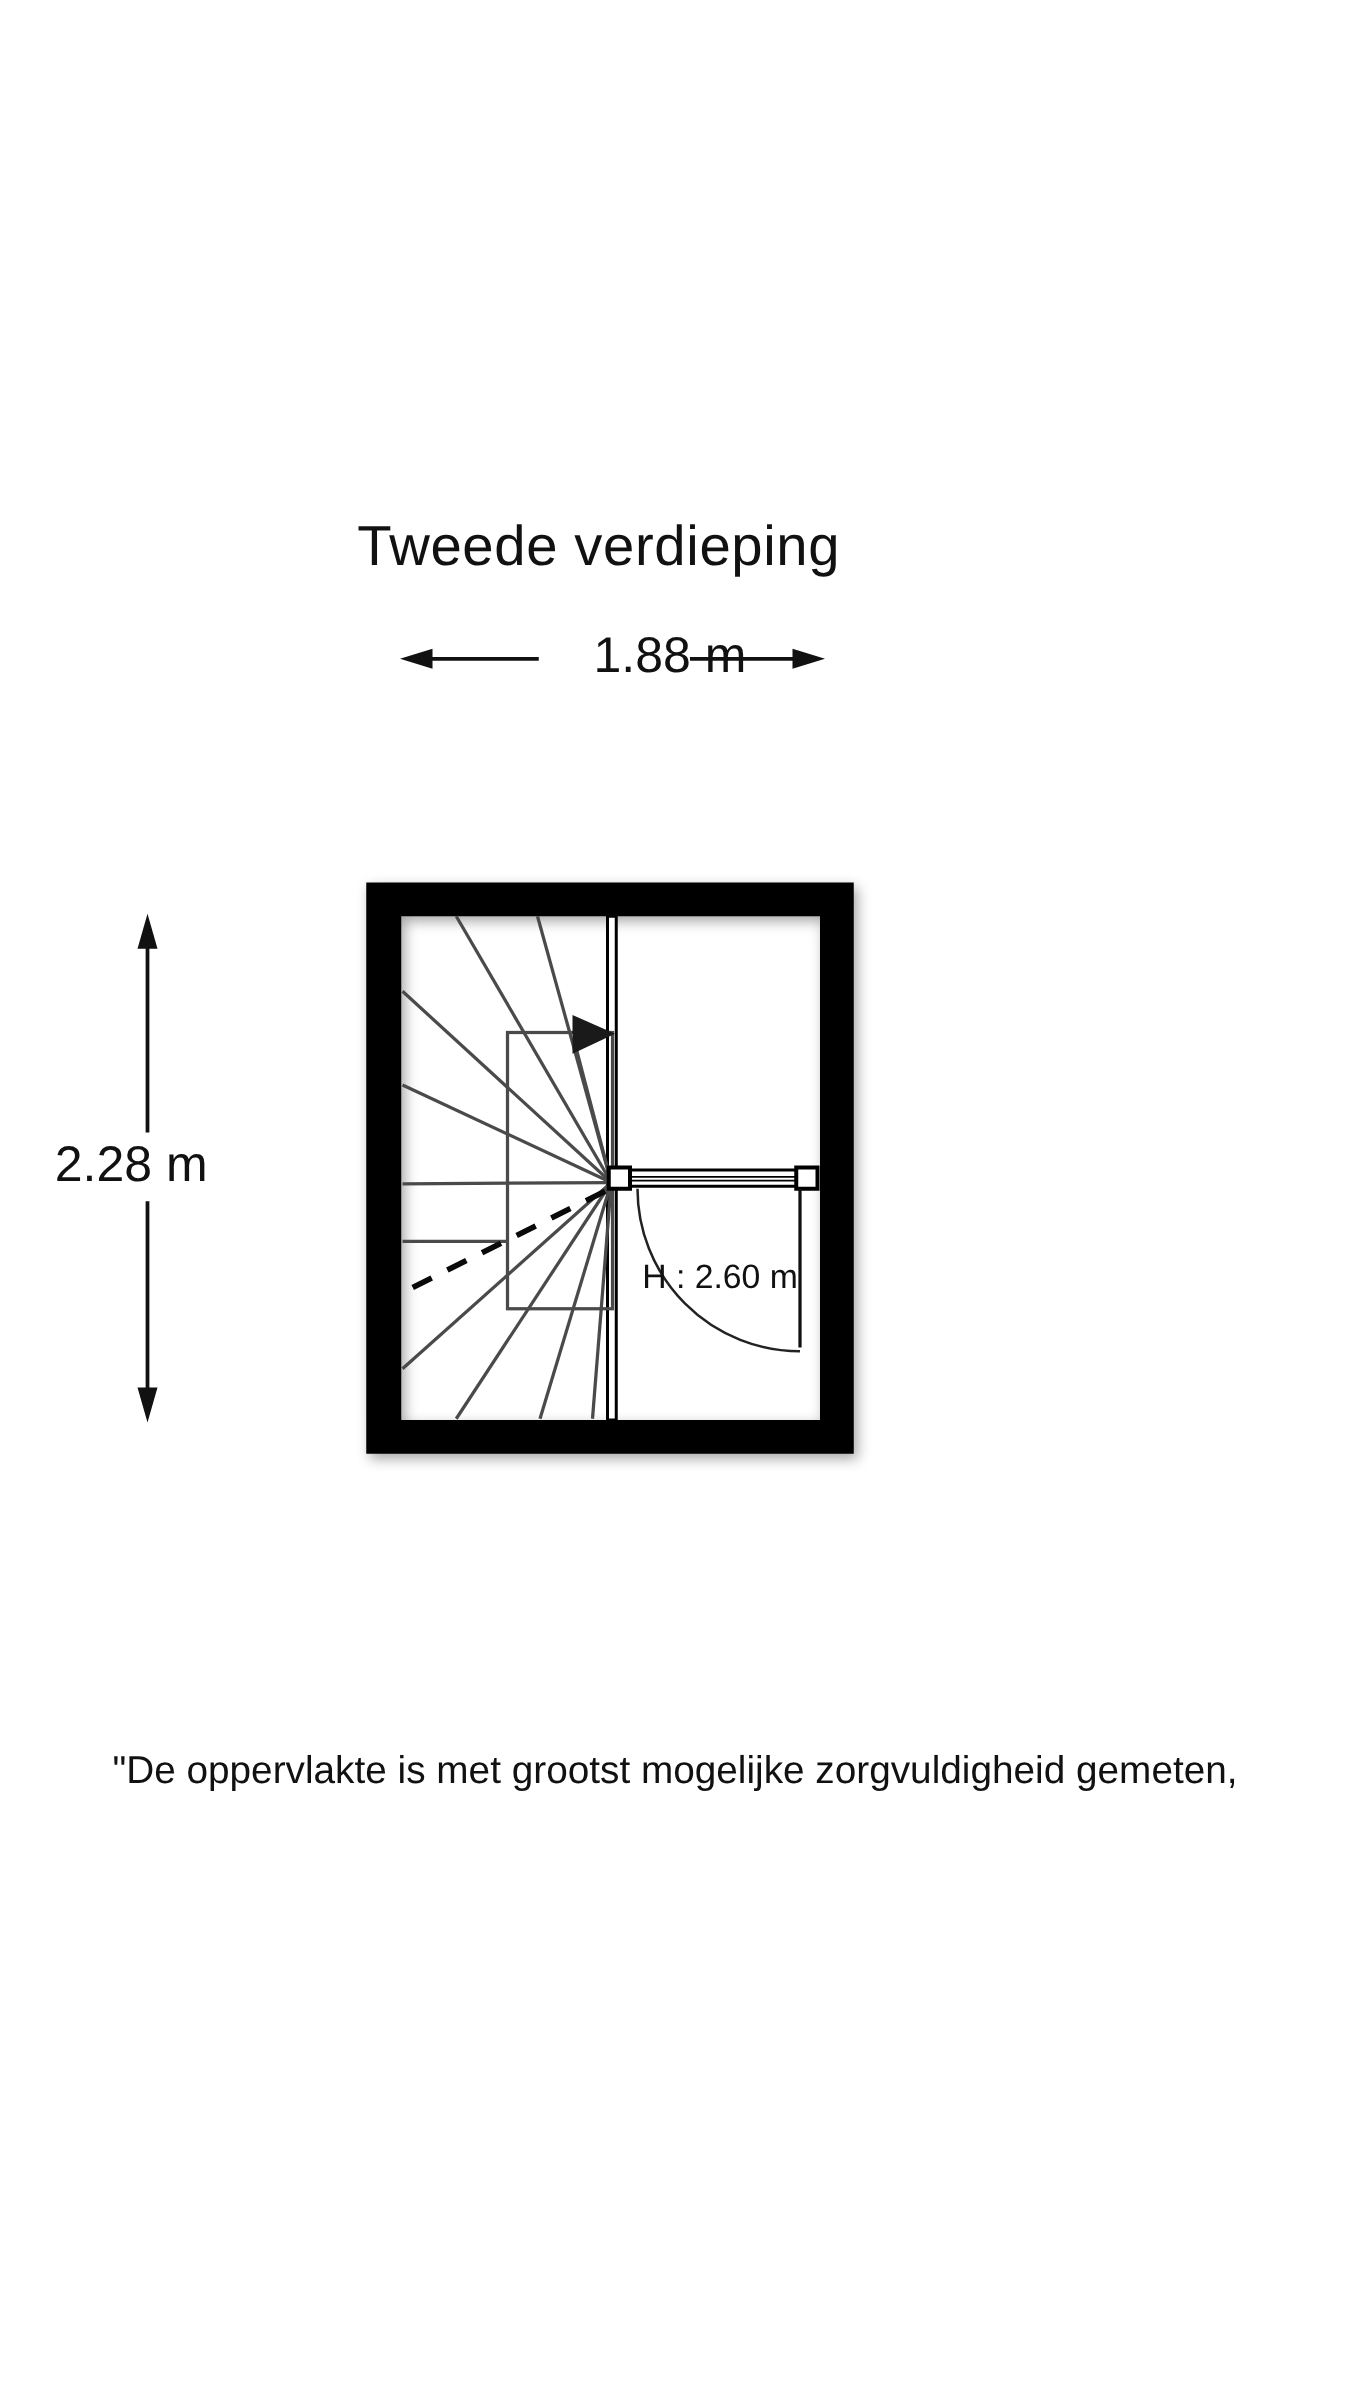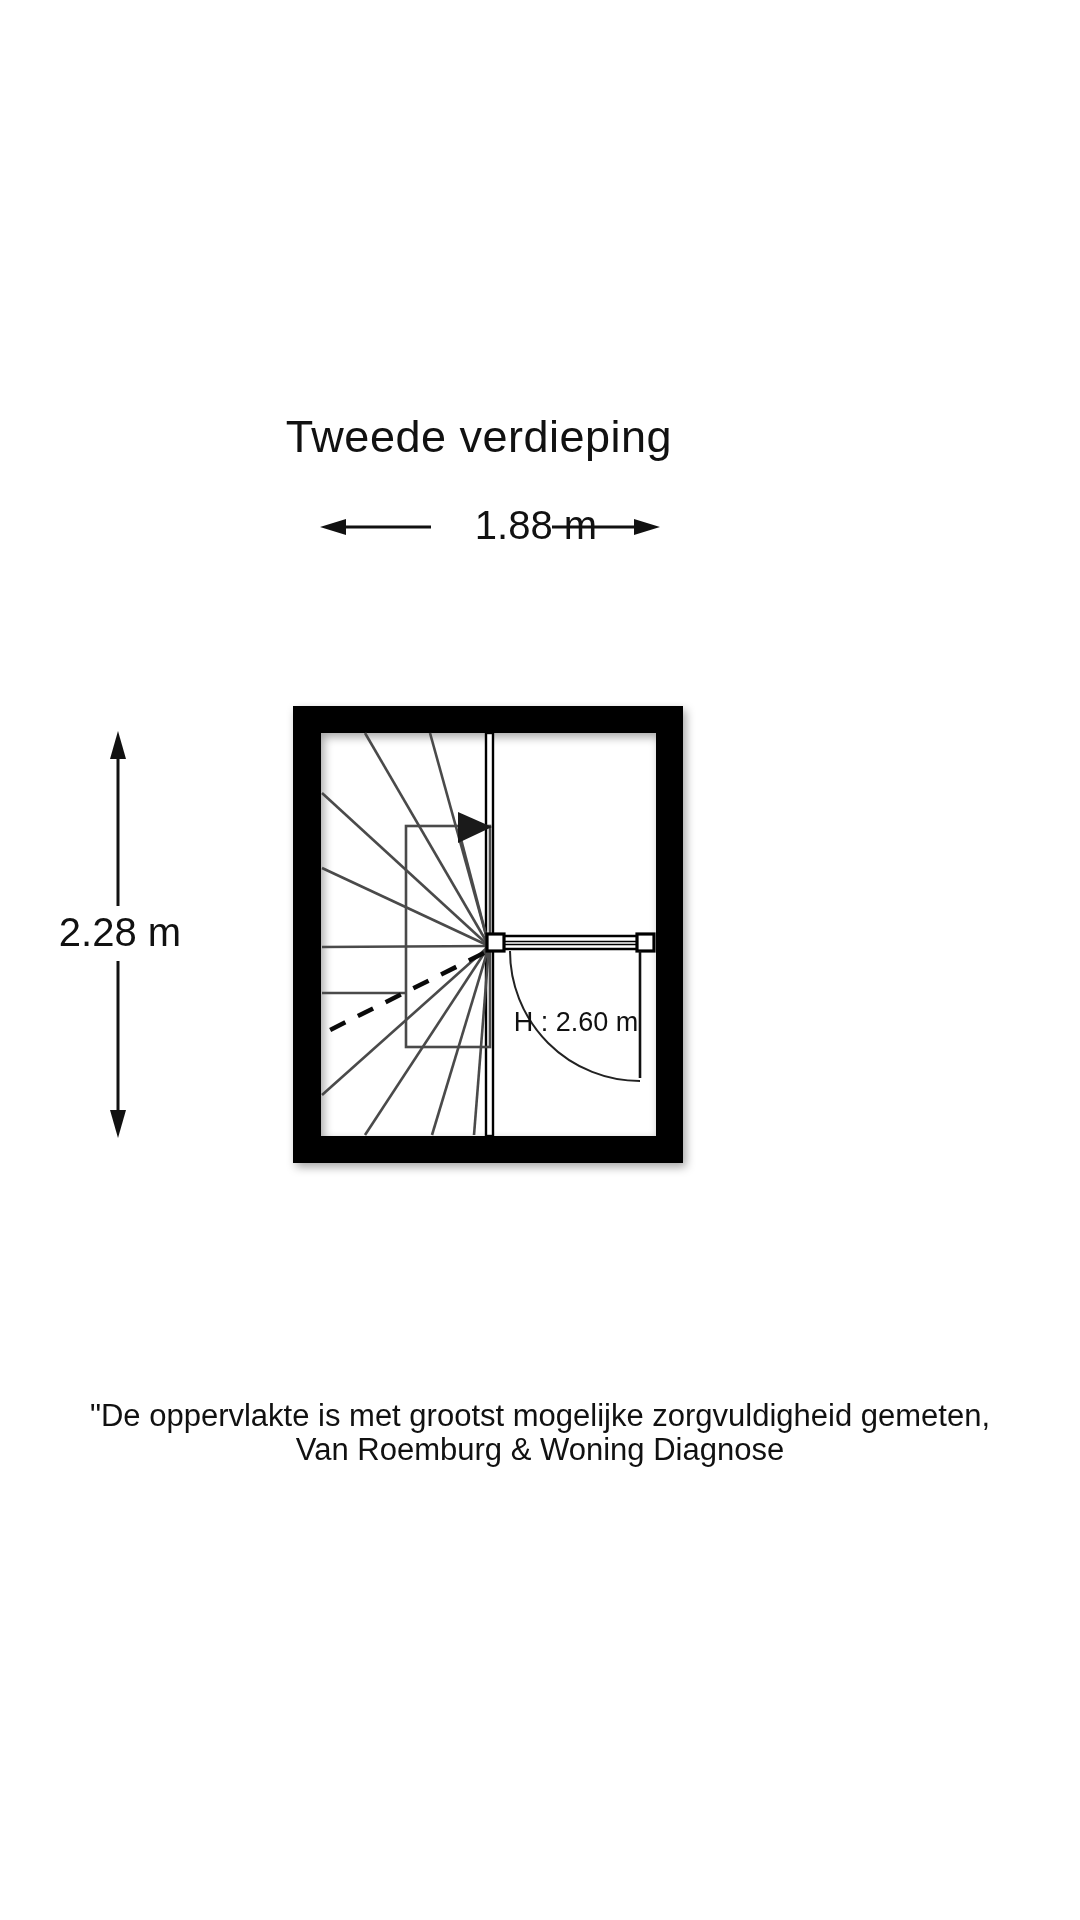--- a/index.html
+++ b/index.html
@@ -74,21 +74,20 @@
       <line x1="504" y1="949" x2="637" y2="949" stroke="#000" stroke-width="2.4"></line>
       <rect x="487" y="934" width="17" height="17" fill="#fff" stroke="#000" stroke-width="3.2"></rect>
       <rect x="637" y="934" width="17" height="17" fill="#fff" stroke="#000" stroke-width="3.2"></rect>
       <line x1="640" y1="951" x2="640" y2="1078" stroke="#111" stroke-width="2.6"></line>
       <path d="M 510 951 A 130 130 0 0 0 640 1081" stroke="#222" stroke-width="2" fill="none"></path>
     </g>
   </svg>
 
   <div class="txt title" style="left:479px; top:437px;">Tweede verdieping</div>
   <div class="txt dim-label" style="left:491px; top:525px;margin-left:45px;">1.88 m</div>
-  <div class="txt dim-label" style="left:120px; top:932px;">2.28 m</div>
+  <div class="txt dim-label" style="left:105px; top:932px;">2.28 m</div>
   <div class="txt h-label" style="left:576px; top:1022px;">H : 2.60 m</div>
 
   <div class="disclaimer">
     <div>"De oppervlakte is met grootst mogelijke zorgvuldigheid gemeten,</div>
-    <div>Van Roemburg &amp; Woning Diagnose</div>
   </div>
 
 </div>
 
 </body></html>

